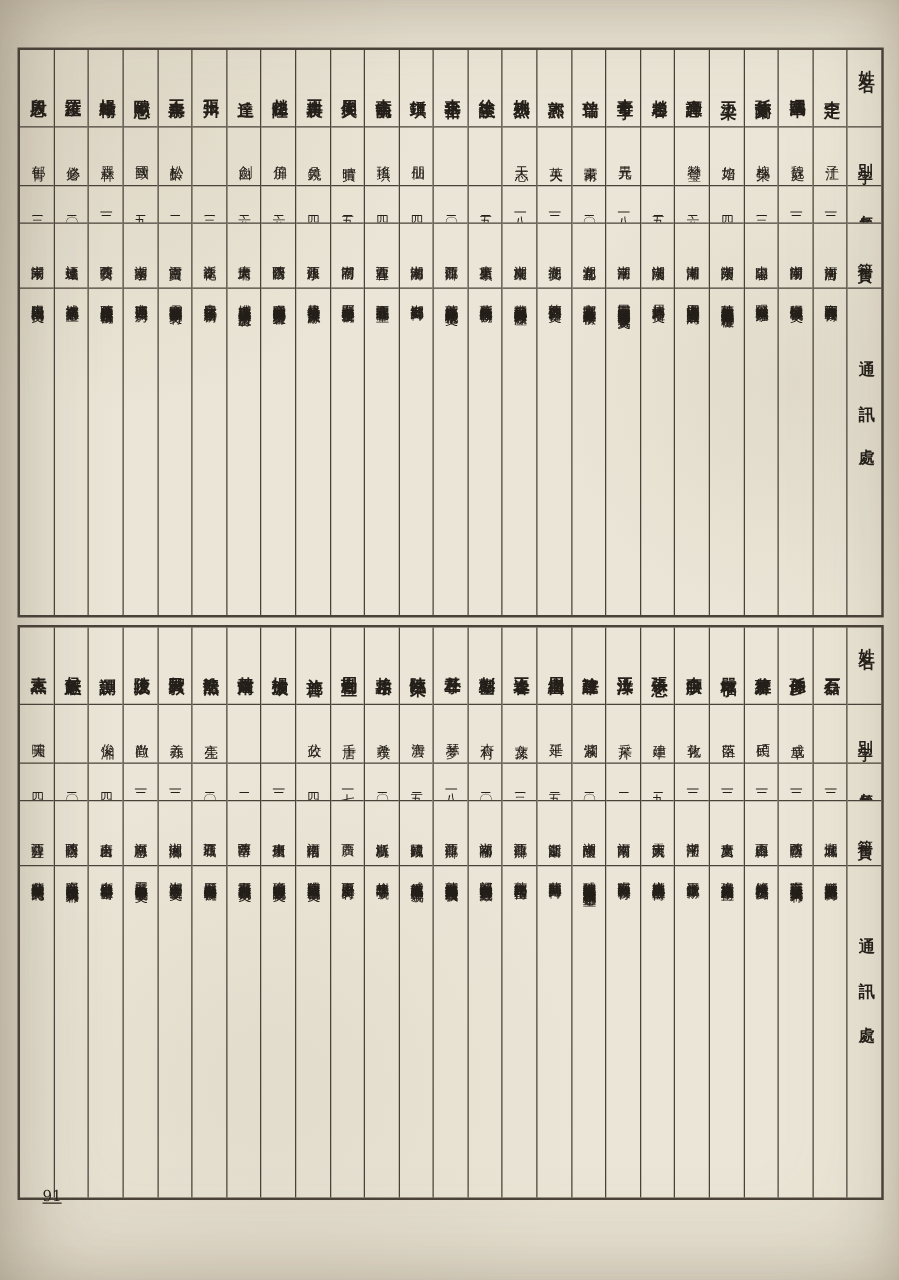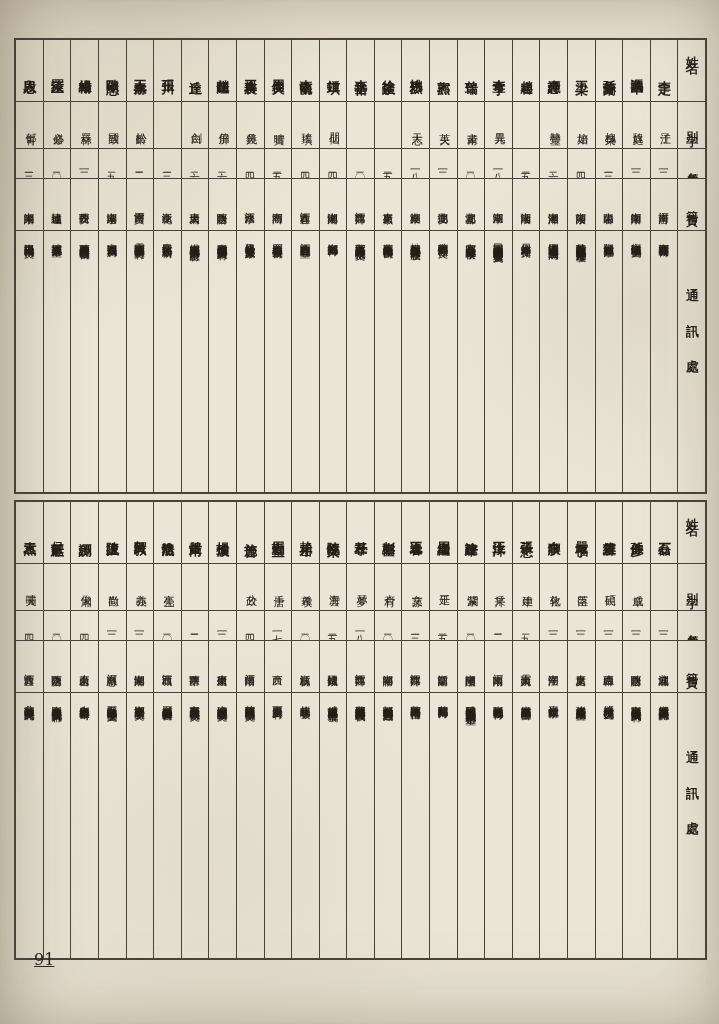--- a/index.html
+++ b/index.html
@@ -50,21 +50,21 @@
     flex:1 1 auto;font-size:10.5px;line-height:12.5px;
     justify-content:flex-start;align-items:center;padding-top:4px;letter-spacing:.5px;
   }
   .header-col .cell{font-weight:700;}
   .header-col .cell.name{font-size:13px;letter-spacing:5px;padding-top:6px;justify-content:flex-start;}
   .header-col .cell.zi{font-size:12px;letter-spacing:4px;}
   .header-col .cell.age{font-size:11px;letter-spacing:1px;}
   .header-col .cell.native{font-size:12px;letter-spacing:4px;}
   .header-col .cell.address{font-size:13px;letter-spacing:36px;padding-top:46px;}
   .page-number{
-    position:absolute;left:34px;top:950px;font-size:16px;
+    position:absolute;left:34px;top:950px;font-size:12px;
     font-family:"DejaVu Serif","Liberation Serif",serif;color:#2b261f;text-decoration:underline;
   }
 </style>
 </head>
 <body>
 
 <div class="page">
 
   <div class="table table1">
     <div class="col header-col">

